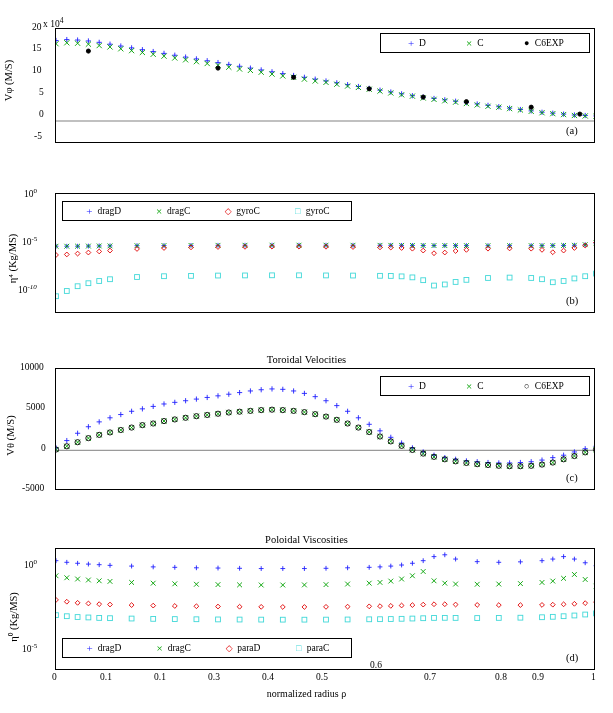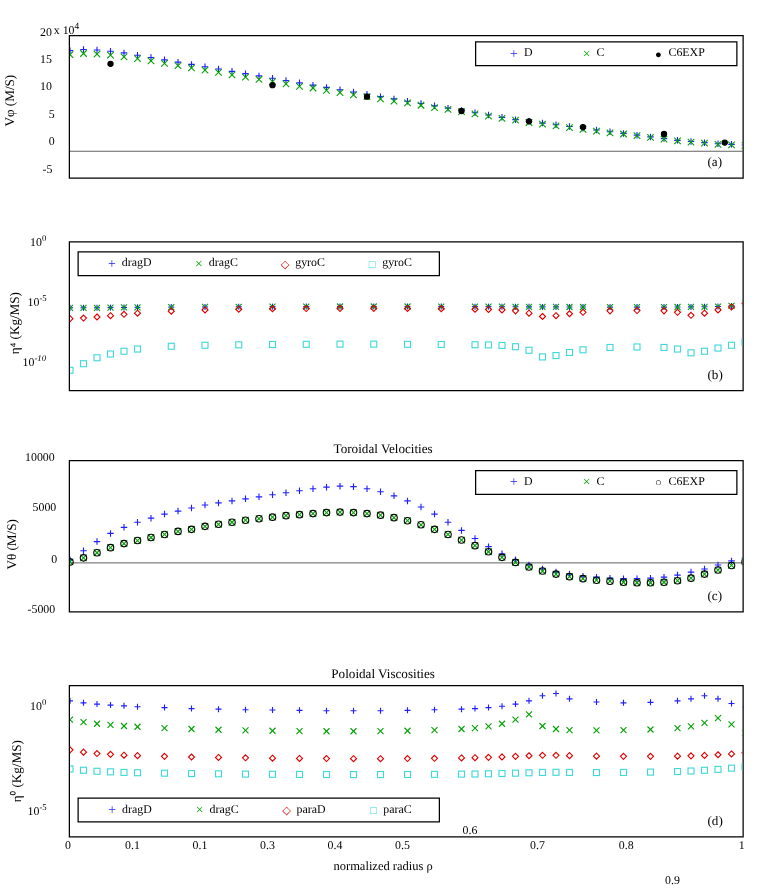--- a/index.html
+++ b/index.html
@@ -2104,18 +2104,18 @@
 
     <div class="tick-label" style="left:52px;top:152px;">0</div>
     <div class="tick-label" style="left:100px;top:152px;">0.1</div>
     <div class="tick-label" style="left:154px;top:152px;">0.1</div>
     <div class="tick-label" style="left:208px;top:152px;">0.3</div>
     <div class="tick-label" style="left:262px;top:152px;">0.4</div>
     <div class="tick-label" style="left:316px;top:152px;">0.5</div>
     <div class="tick-label" style="left:370px;top:140px;">0.6</div>
     <div class="tick-label" style="left:424px;top:152px;">0.7</div>
     <div class="tick-label" style="left:478px;top:152px;margin-left:17px;">0.8</div>
-    <div class="tick-label" style="left:532px;top:152px;margin-top:28px;">0.9</div>
+    <div class="tick-label" style="left:532px;top:152px;">0.9</div>
     <div class="tick-label" style="left:591px;top:152px;">1</div>
     <div class="xaxis-title" style="left:0;top:168px;">normalized radius ρ</div>
   </div>
 
 </div>
 
 </body></html>

